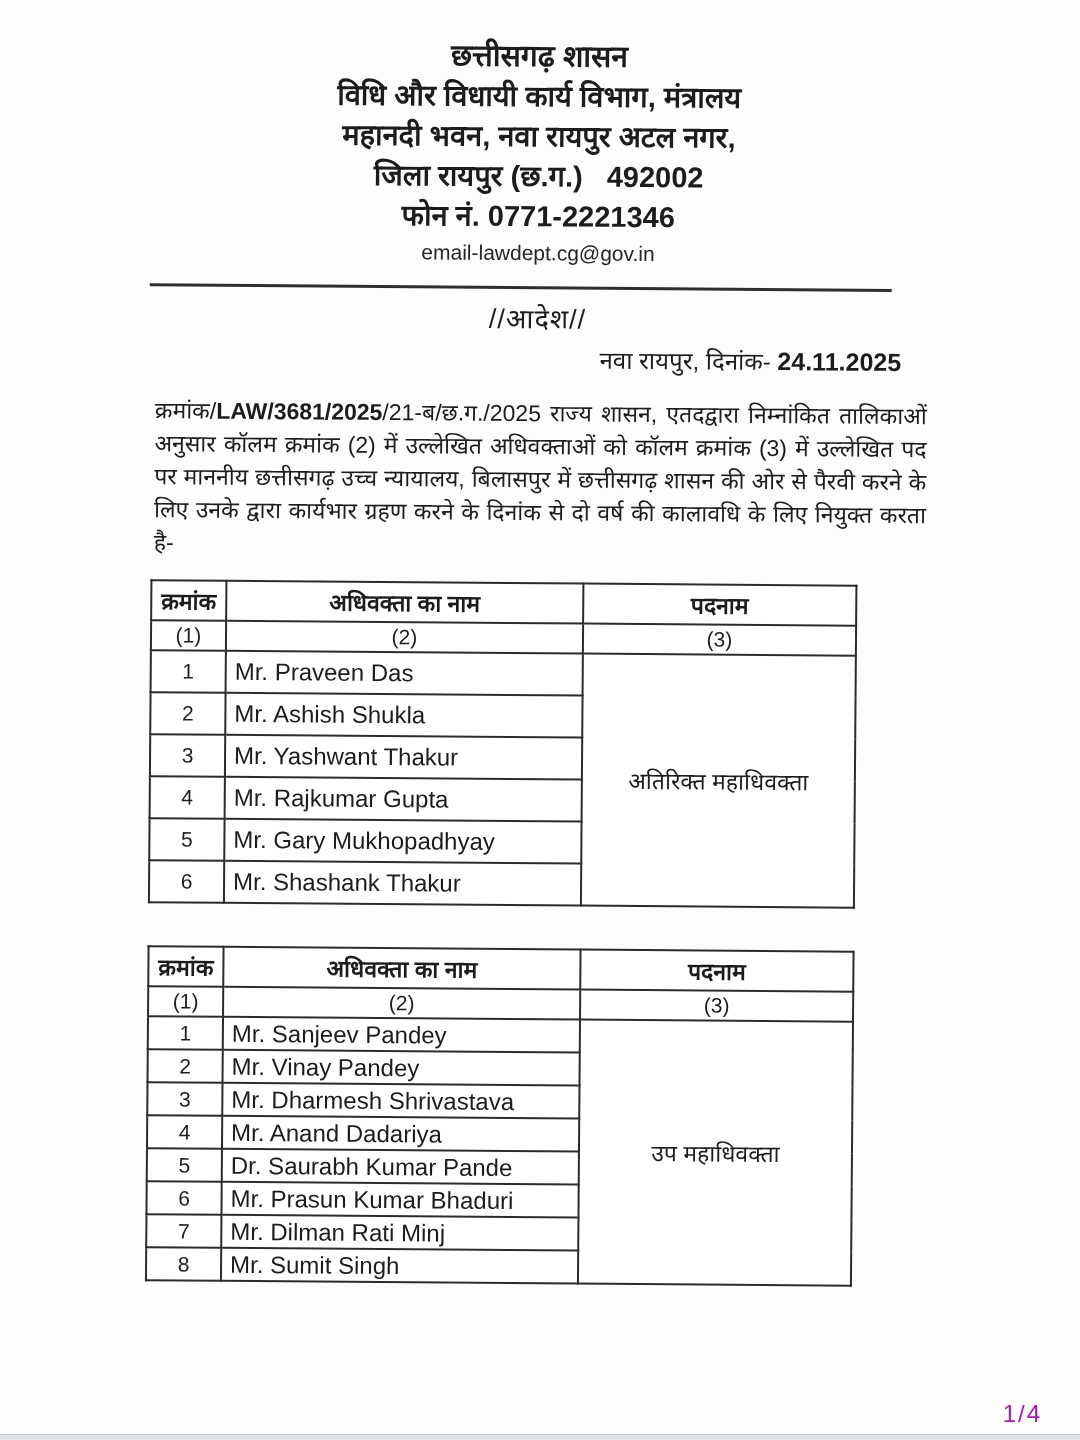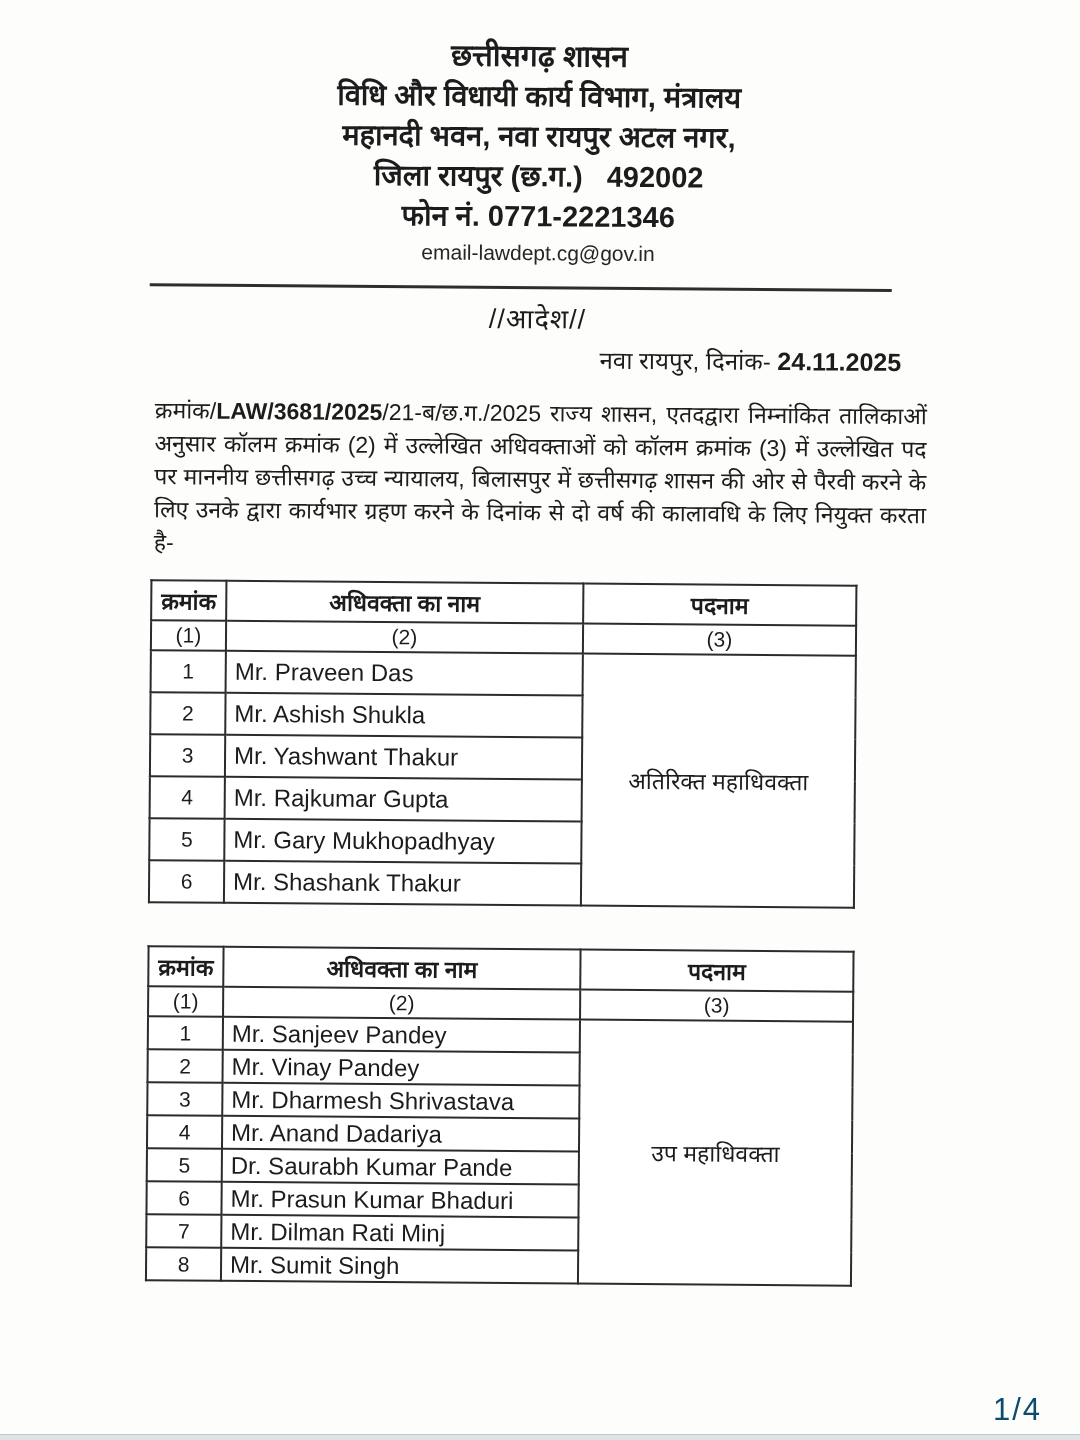--- a/index.html
+++ b/index.html
@@ -43,21 +43,21 @@
   thead .shrow th { height:30px; font-size:21px; font-weight:400; text-align:center; vertical-align:middle; }
   tbody td { vertical-align:middle; }
   .t1 tbody td { height:42px; }
   .t2 tbody td { height:33px; }
   td.sn   { text-align:center; font-size:21px; }
   td.name { text-align:left; font-size:24px; padding-left:8px; }
   td.designation { text-align:center; font-size:23px; }
   
   .page-indicator {
     position:absolute; right:38px; bottom:12px;
-    font-size:31px; color:#0c4a6e; letter-spacing:2px;text-align:center;
+    font-size:24px; color:#a21caf; letter-spacing:2px;text-align:center;
   }
   .bottom-strip {
     position:absolute; left:0; bottom:0; width:1080px; height:6px;
     background:#dfe3e6; border-top:1px solid #c3c8cd;
   }
 </style>
 </head>
 <body>
 
 <div class="page">

